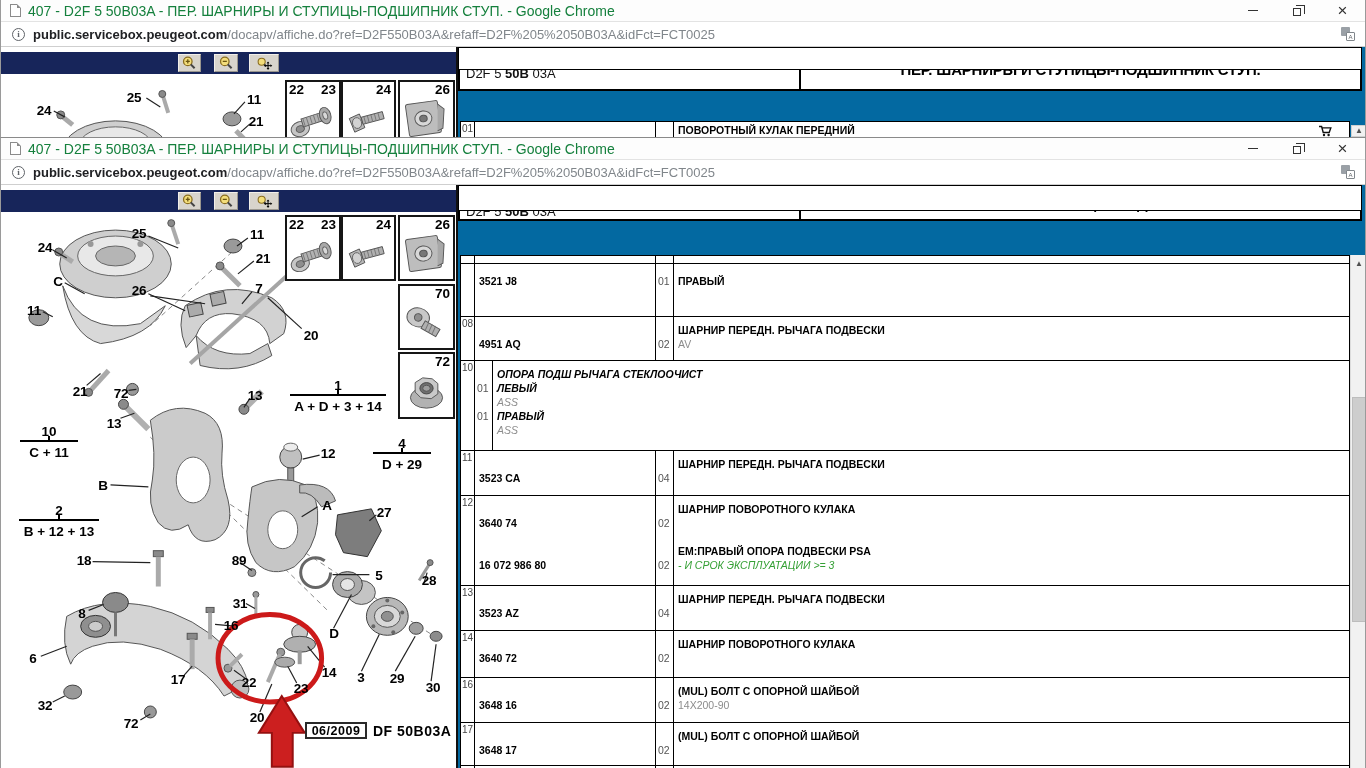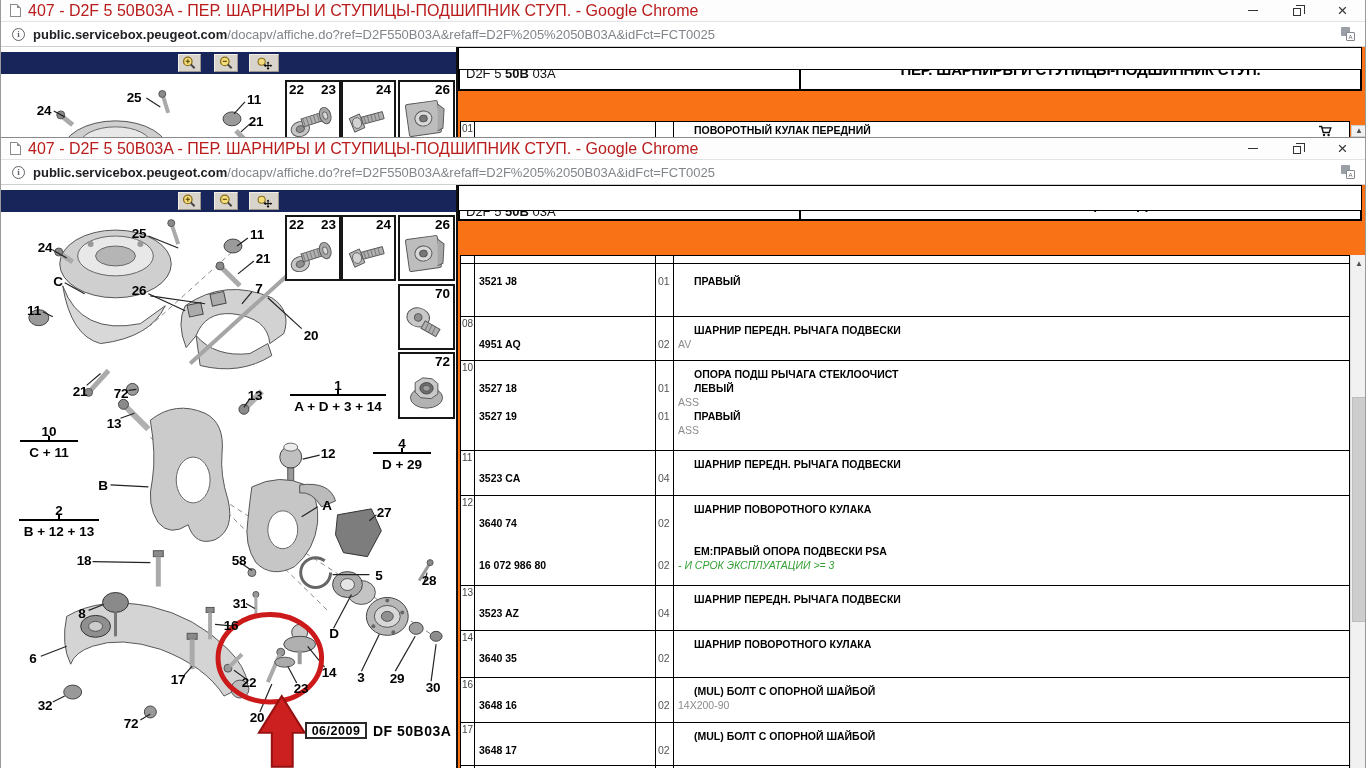--- a/index.html
+++ b/index.html
@@ -6,42 +6,42 @@
   *{box-sizing:border-box;}
   .screen{position:relative;width:1366px;height:768px;background:#fff;overflow:hidden;
           font-family:"Liberation Sans","DejaVu Sans",sans-serif;}
   .win{position:relative;width:1366px;background:#fff;overflow:hidden;border-left:1px solid #9a9a9a;border-right:1px solid #9a9a9a;}
   #win1{height:137px;}
   #win2{height:631px;border-top:1px solid #8a8a8a;}
   
   .titlebar{position:relative;height:22px;background:#fdfdfd;border-bottom:1px solid #e3e3e3;display:flex;align-items:center;}
   .favicon{width:11px;height:13px;margin:0 7px 0 9px;background:#fff;border:1px solid #8b8b8b;position:relative;flex:0 0 auto;}
   .favicon:after{content:'';position:absolute;right:-1px;top:-1px;border-style:solid;border-width:0 4px 4px 0;border-color:transparent #fdfdfd #8b8b8b transparent;}
-  .wtitle{font-size:16px;color:#b91c1c;white-space:nowrap;overflow:hidden;}
+  .wtitle{font-size:14px;color:#15803d;white-space:nowrap;overflow:hidden;}
   .winbtns{margin-left:auto;display:flex;align-items:center;height:100%;}
   .wbtn{width:45px;height:100%;display:flex;align-items:center;justify-content:center;color:#333;}
   .wbtn.min span{display:block;width:10px;height:1.5px;background:#333;}
   .wbtn.rst span{display:block;width:8px;height:8px;border:1.2px solid #333;position:relative;background:#fdfdfd;margin-top:2px;margin-left:-2px;}
   .wbtn.rst span:before{content:'';position:absolute;left:2px;top:-4px;width:8px;height:8px;border:1.2px solid #333;border-left:none;border-bottom:none;}
   .wbtn.cls{font-size:17px;line-height:17px;}
   
   .urlbar{position:relative;height:25px;background:#fff;border-bottom:1px solid #cfcfcf;display:flex;align-items:center;}
   .info-icon{width:13px;height:13px;border:1.4px solid #5f6368;border-radius:50%;color:#5f6368;
              font-size:9px;font-weight:bold;display:flex;align-items:center;justify-content:center;margin:0 8px 0 11px;flex:0 0 auto;font-family:"Liberation Serif",serif;}
   .url{font-size:13px;color:#202124;white-space:nowrap;overflow:hidden;}
   .url .path{color:#80868b;}
   .translate-icon{margin-left:auto;margin-right:10px;position:relative;width:14px;height:14px;flex:0 0 auto;}
   .translate-icon .b1{position:absolute;left:0;top:0;width:9px;height:9px;background:#9aa0a6;border-radius:1px;}
   .translate-icon .b2{position:absolute;right:0;bottom:0;width:9px;height:9px;background:#fff;border:1px solid #80868b;border-radius:1px;font-size:6px;color:#5f6368;display:flex;align-items:center;justify-content:center;}
   
   .content{position:relative;display:flex;}
   #win1 .content{height:90px;}
   #win2 .content{height:583px;}
   .pane-left{position:relative;width:457px;height:100%;background:#fff;border-right:2px solid #101010;overflow:hidden;flex:0 0 auto;}
-  .pane-right{position:relative;flex:1;height:100%;background:#f97316;overflow:hidden;}
+  .pane-right{position:relative;flex:1;height:100%;background:#0369a1;overflow:hidden;}
   
   .zoombar{position:absolute;left:0;right:0;top:5px;height:22px;background:#17255a;z-index:5;}
   .zbtn{position:absolute;top:2px;height:18px;background:#d8d4cc;border:1px solid #9a968e;border-top-color:#f2efe9;border-left-color:#f2efe9;display:flex;align-items:center;justify-content:center;}
   .zbtn svg{width:17px;height:17px;}
   
   .layer{position:absolute;left:0;top:0;width:100%;height:100%;pointer-events:none;}
   .callout{position:absolute;transform:translate(-50%,-50%);font-weight:bold;font-size:13.5px;color:#000;letter-spacing:-0.2px;}
   .cgroup{position:absolute;transform:translateX(-50%);text-align:center;font-weight:bold;color:#000;}
   .gnum{font-size:13.5px;line-height:13px;}
   .gbrace{height:5px;border-top:2px solid #000;margin:2px auto 1px;position:relative;}
@@ -62,21 +62,21 @@
   .ptable{position:absolute;border:1px solid #000;border-bottom:none;background:#fff;display:flex;flex-direction:column;overflow:hidden;justify-content:center;}
   .prow{display:flex;border-bottom:1px solid #000;overflow:hidden;flex:0 0 auto;}
   .c-idx{width:14px;border-right:1px solid #000;font-size:10px;color:#444;padding:1px 0 0 1px;flex:0 0 auto;}
   .c-num{width:181px;border-right:1px solid #000;flex:0 0 auto;}
   .c-qty{width:18px;border-right:1px solid #000;flex:0 0 auto;}
   .c-desc{flex:1;}
   .ln{height:14px;line-height:14px;font-size:10.5px;white-space:nowrap;overflow:hidden;}
   .c-num .ln{padding-left:4px;font-weight:bold;color:#000;}
   .c-qty .ln{color:#555;padding-left:2px;}
   .c-desc .ln{padding-left:4px;}
-  .d-b{font-weight:bold;color:#000;margin-left:16px;}
+  .d-b{font-weight:bold;color:#000;}
   .d-g{color:#8c8c8c;}
   .d-gr{color:#35a035;font-style:italic;}
   
   .prow-partial{position:absolute;display:flex;border-top:1px solid #000;border-left:1px solid #000;border-right:1px solid #000;background:#fff;}
   .basket{position:absolute;top:1px;}
   
   .sbar{position:absolute;background:#f1f1f1;border-left:1px solid #dcdcdc;}
   .sbtn{position:absolute;left:0;top:0;width:100%;height:17px;background:#f1f1f1;color:#505050;font-size:8px;display:flex;align-items:center;justify-content:center;}
   .sthumb{position:absolute;left:1px;width:15px;background:#cdcdcd;border:1px solid #bdbdbd;}
   .sstub{position:absolute;background:#f1f1f1;border:1px solid #d0d0d0;color:#505050;font-size:8px;text-align:center;line-height:10px;overflow:hidden;}
@@ -500,21 +500,21 @@
             <div class="callout" style="left: 310px; top: 150px;">20</div>
             <div class="callout" style="left: 79px; top: 206px;">21</div>
             <div class="callout" style="left: 120px; top: 208px;">72</div>
             <div class="callout" style="left: 113px; top: 238px;">13</div>
             <div class="callout" style="left: 254px; top: 210px;">13</div>
             <div class="callout" style="left: 102px; top: 300px;">B</div>
             <div class="callout" style="left: 327px; top: 268px;">12</div>
             <div class="callout" style="left: 326px; top: 320px;">A</div>
             <div class="callout" style="left: 383px; top: 327px;">27</div>
             <div class="callout" style="left: 378px; top: 390px;">5</div>
-            <div class="callout" style="left: 238px; top: 375px;">58</div>
+            <div class="callout" style="left: 238px; top: 375px;">89</div>
             <div class="callout" style="left: 83px; top: 375px;">18</div>
             <div class="callout" style="left: 428px; top: 395px;">28</div>
             <div class="callout" style="left: 81px; top: 428px;">8</div>
             <div class="callout" style="left: 239px; top: 418px;">31</div>
             <div class="callout" style="left: 230px; top: 440px;">16</div>
             <div class="callout" style="left: 32px; top: 473px;">6</div>
             <div class="callout" style="left: 177px; top: 494px;">17</div>
             <div class="callout" style="left: 248px; top: 497px;">22</div>
             <div class="callout" style="left: 44px; top: 520px;">32</div>
             <div class="callout" style="left: 256px; top: 532px;">20</div>
@@ -589,35 +589,28 @@
                 <div class="ln"></div>
                 <div class="ln">02</div>
               </div>
               <div class="c-desc" style="padding-top: 6px;">
                 <div class="ln d-b">ШАРНИР ПЕРЕДН. РЫЧАГА ПОДВЕСКИ</div>
                 <div class="ln d-g">AV</div>
               </div>
             </div>
             <div class="prow" style="height: 90px;">
               <div class="c-idx">10</div>
-              <div class="c-num" style="padding-top: 6px;">
-                <div class="ln"></div>
-                <div class="ln">3527 18</div>
-                <div class="ln"></div>
-                <div class="ln">3527 19</div>
-                <div class="ln"></div>
-              </div>
               <div class="c-qty" style="padding-top: 6px;">
                 <div class="ln"></div>
                 <div class="ln">01</div>
                 <div class="ln"></div>
                 <div class="ln">01</div>
                 <div class="ln"></div>
               </div>
-              <div class="c-desc" style="padding-top: 6px;">
+              <div class="c-desc" style="padding-top: 6px; font-style: italic;">
                 <div class="ln d-b">ОПОРА ПОДШ РЫЧАГА СТЕКЛООЧИСТ</div>
                 <div class="ln d-b">ЛЕВЫЙ</div>
                 <div class="ln d-g">ASS</div>
                 <div class="ln d-b">ПРАВЫЙ</div>
                 <div class="ln d-g">ASS</div>
               </div>
             </div>
             <div class="prow" style="height: 45px;">
               <div class="c-idx">11</div>
               <div class="c-num" style="padding-top: 6px;">
@@ -669,21 +662,21 @@
               </div>
               <div class="c-desc" style="padding-top: 6px;">
                 <div class="ln d-b">ШАРНИР ПЕРЕДН. РЫЧАГА ПОДВЕСКИ</div>
                 <div class="ln d-b"></div>
               </div>
             </div>
             <div class="prow" style="height: 47px;">
               <div class="c-idx">14</div>
               <div class="c-num" style="padding-top: 6px;">
                 <div class="ln"></div>
-                <div class="ln">3640 35</div>
+                <div class="ln">3640 72</div>
               </div>
               <div class="c-qty" style="padding-top: 6px;">
                 <div class="ln"></div>
                 <div class="ln">02</div>
               </div>
               <div class="c-desc" style="padding-top: 6px;">
                 <div class="ln d-b">ШАРНИР ПОВОРОТНОГО КУЛАКА</div>
                 <div class="ln d-b"></div>
               </div>
             </div>

